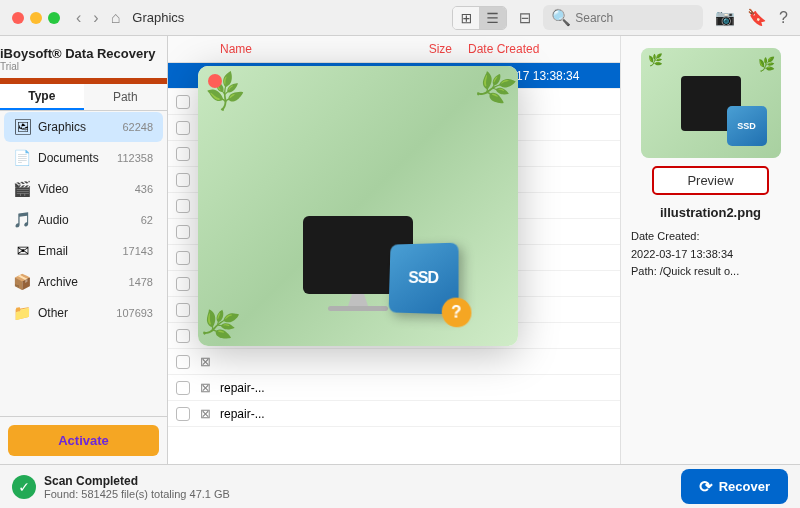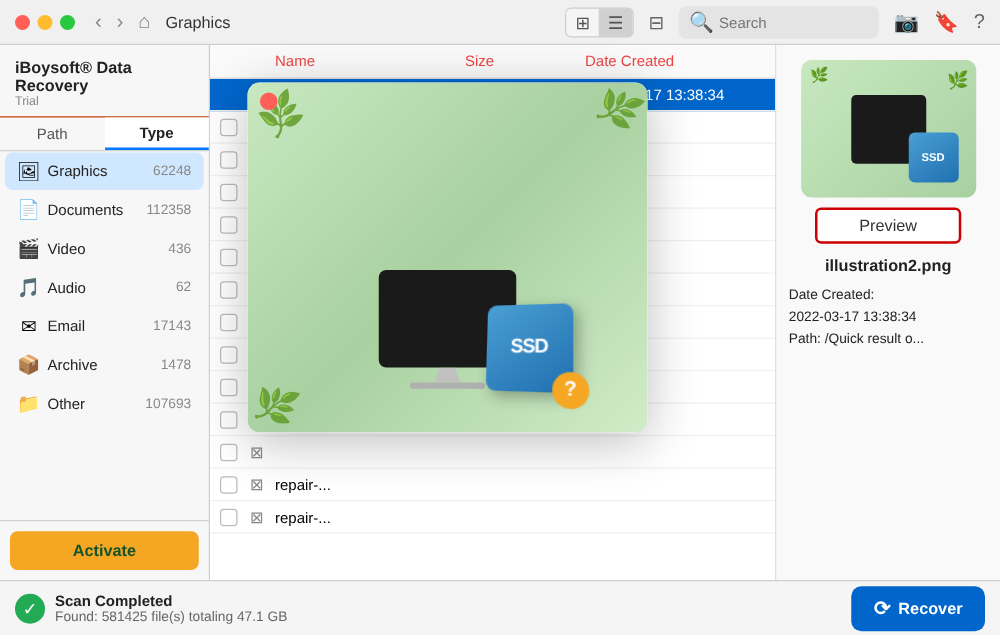--- a/index.html
+++ b/index.html
@@ -114,22 +114,22 @@
     
     .sidebar {
       width: 168px;
       background: #f7f7f7;
       border-right: 1px solid #d0d0d0;
       display: flex;
       flex-direction: column;
       flex-shrink: 0;
     }
     .sidebar-header {
-      padding: 10px 12px 6px;
-      border-bottom: 1px solid #c2410c;
+      padding: 10px 0 6px;
+      border-bottom: 6px solid #c2410c;
     }
     .app-title {
       font-size: 13px;
       font-weight: 700;
       color: #222;
     }
     .app-subtitle {
       font-size: 10px;
       color: #888;
     }
@@ -188,21 +188,21 @@
       font-size: 11px;
       color: #888;
     }
     .sidebar-footer {
       padding: 8px;
       border-top: 1px solid #d0d0d0;
     }
     .activate-btn {
       width: 100%;
       background: #f5a623;
-      color: #14532d;
+      color: #6d28d9;
       border: none;
       border-radius: 6px;
       padding: 8px 0;
       font-size: 13px;
       font-weight: 600;
       cursor: pointer;
     }
 
     
     .file-area {
@@ -219,21 +219,21 @@
       padding: 6px 8px;
       border-bottom: 1px solid #e0e0e0;
       background: #fafafa;
       font-size: 12px;
       color: #ef4444;
       font-weight: 500;
     }
     .col-check { width: 24px; flex-shrink: 0; }
     .col-icon { width: 20px; flex-shrink: 0; }
     .col-name { flex: 1; }
-    .col-size { width: 80px; text-align: left; flex-shrink: 0; }
+    .col-size { width: 80px; text-align: right; flex-shrink: 0; }
     .col-date { width: 140px; flex-shrink: 0; padding-left: 16px; }
     .col-extra { width: 20px; flex-shrink: 0; }
     .file-list {
       flex: 1;
       overflow-y: auto;
     }
     .file-row {
       display: flex;
       align-items: center;
       padding: 5px 8px;
@@ -533,22 +533,22 @@
 </div>
 
 <div class="main-layout">
 
   <div class="sidebar">
     <div class="sidebar-header">
       <div class="app-title">iBoysoft® Data Recovery</div>
       <div class="app-subtitle">Trial</div>
     </div>
     <div class="sidebar-tabs">
+      <button class="sidebar-tab active">Type</button>
       <button class="sidebar-tab">Path</button>
-      <button class="sidebar-tab active">Type</button>
     </div>
     <div class="sidebar-items">
       <div class="sidebar-item active">
         <div class="sidebar-item-icon">🖼</div>
         <span class="sidebar-item-name">Graphics</span>
         <span class="sidebar-item-count">62248</span>
       </div>
       <div class="sidebar-item">
         <div class="sidebar-item-icon">📄</div>
         <span class="sidebar-item-name">Documents</span>

